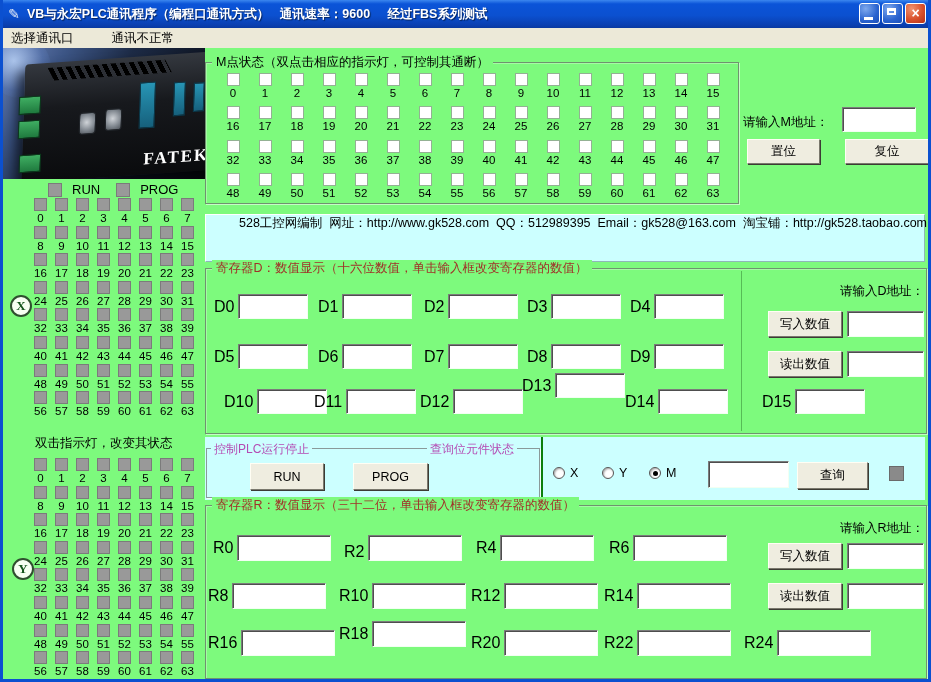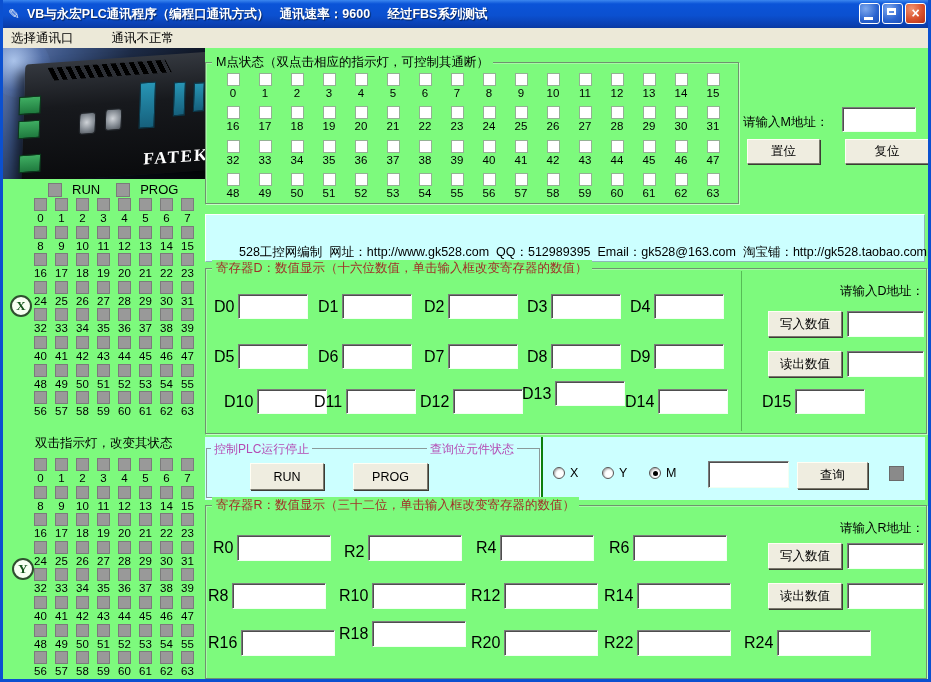--- a/index.html
+++ b/index.html
@@ -78,21 +78,21 @@
   .reset-btn{position:absolute;left:105px;top:77px;width:84px;height:25px;}
 
   
   .tb{box-sizing:border-box;background:#fff;border:1px solid #7b7b7b;border-right-color:#f2fff2;border-bottom-color:#f2fff2;
     box-shadow:inset 1px 1px 0 #4e4e4e;font-size:12.5px;padding:0 3px;outline:none;font-family:inherit;}
   .btn{box-sizing:border-box;background:var(--button-face,#EFEDE0);border:1px solid;border-color:#fffef4 #7a786d #7a786d #fffef4;
     box-shadow:1px 1px 0 #3c3b34;font-size:12.5px;color:#000;padding:0;font-family:inherit;cursor:default;white-space:nowrap;}
 
   
   .info-bar{position:absolute;left:202px;top:166px;width:720px;height:48px;background:var(--panel-cyan,#CCFFFF);
-    border:1px solid #fff;border-right-color:#8fb7b7;border-bottom-color:#8fb7b7;display:flex;align-items:flex-end;box-sizing:border-box;}
+    border:1px solid #fff;border-right-color:#8fb7b7;border-bottom-color:#8fb7b7;display:flex;align-items:flex-start;box-sizing:border-box;}
   .info-text{margin-left:33px;font-size:12.5px;white-space:pre;}
 
   
   .d-group{left:202px;top:220px;width:720px;height:164px;}
   .r-group{left:202px;top:457px;width:720px;height:172px;}
   .fields{position:absolute;inset:0;}
   .field{position:absolute;display:flex;align-items:center;gap:4px;}
   .flab{font-size:16px;white-space:nowrap;}
   .field .tb{height:25px;}
   .r-group .field .tb{height:26px;}
@@ -1008,21 +1008,21 @@
             <input class="tb" style="width: 70px;">
           </div>
           <div class="field" style="left: 108px; top: 120px;">
             <span class="flab">D11</span>
             <input class="tb" style="width: 70px;">
           </div>
           <div class="field" style="left: 214px; top: 120px;">
             <span class="flab">D12</span>
             <input class="tb" style="width: 70px;">
           </div>
-          <div class="field" style="left: 316px; top: 112px;">
+          <div class="field" style="left: 316px; top: 104px;">
             <span class="flab">D13</span>
             <input class="tb" style="width: 70px;">
           </div>
           <div class="field" style="left: 419px; top: 120px;">
             <span class="flab">D14</span>
             <input class="tb" style="width: 70px;">
           </div>
           <div class="field" style="left: 556px; top: 120px;">
             <span class="flab">D15</span>
             <input class="tb" style="width: 70px;">

